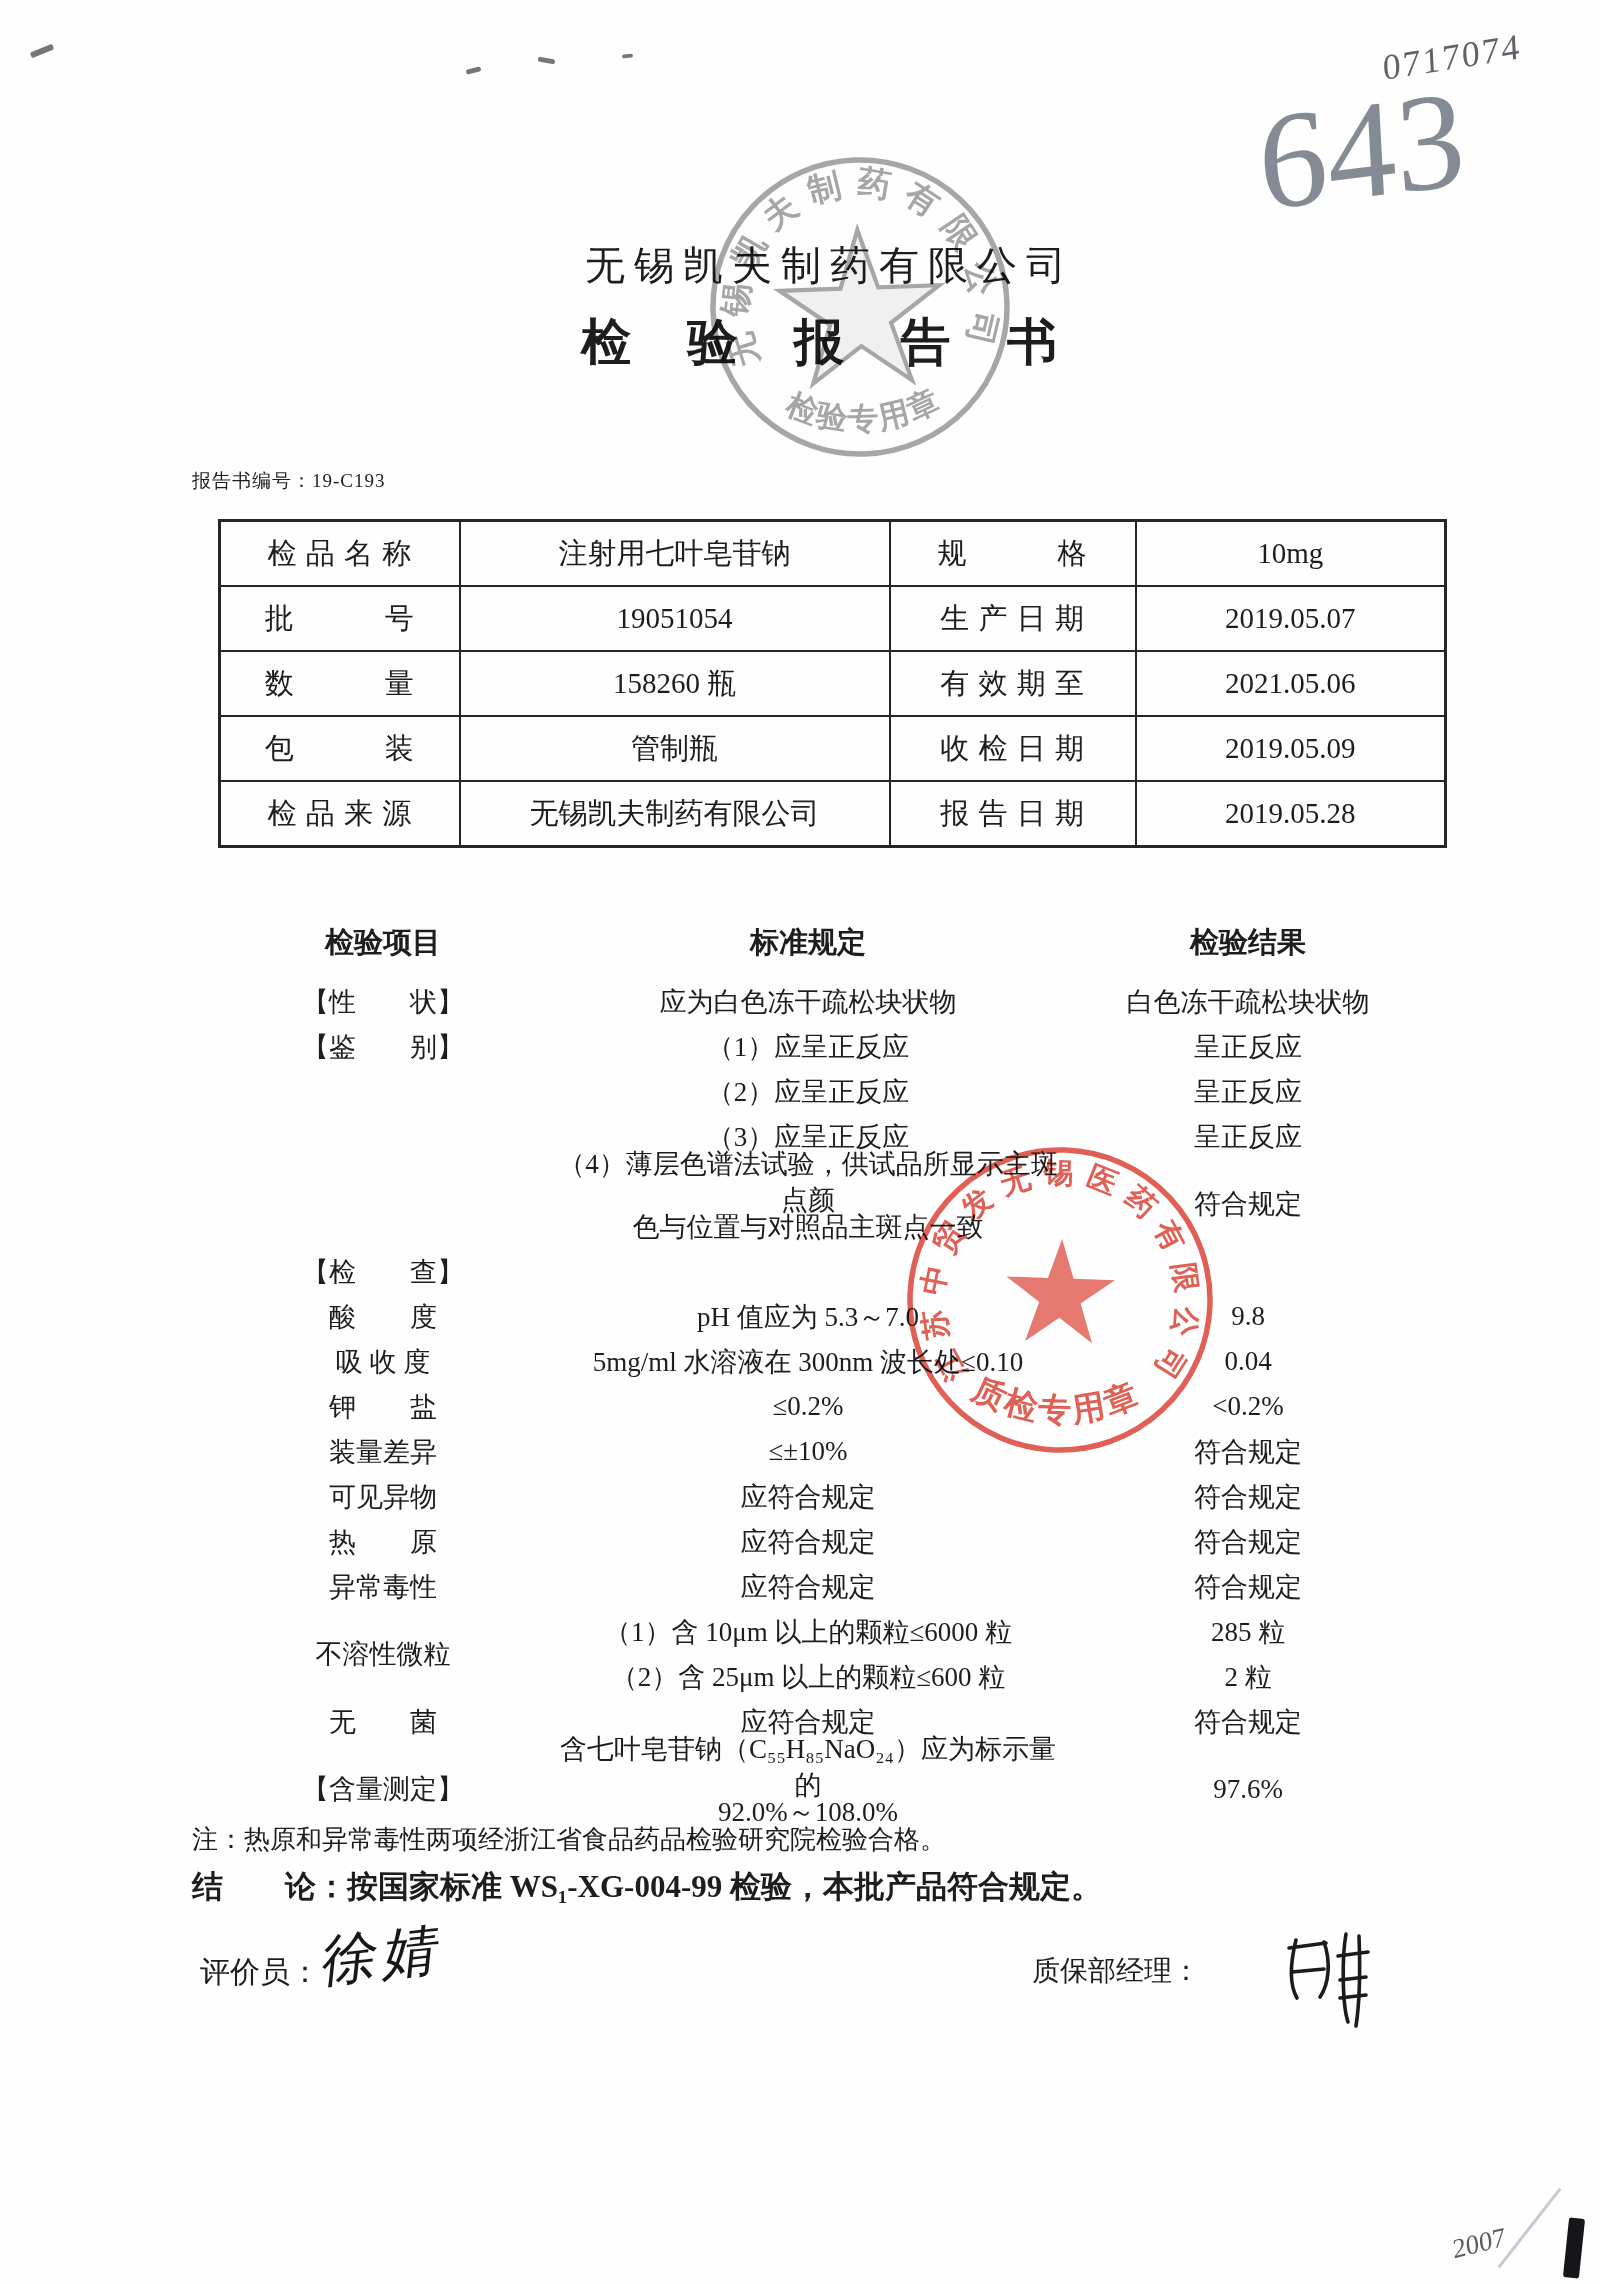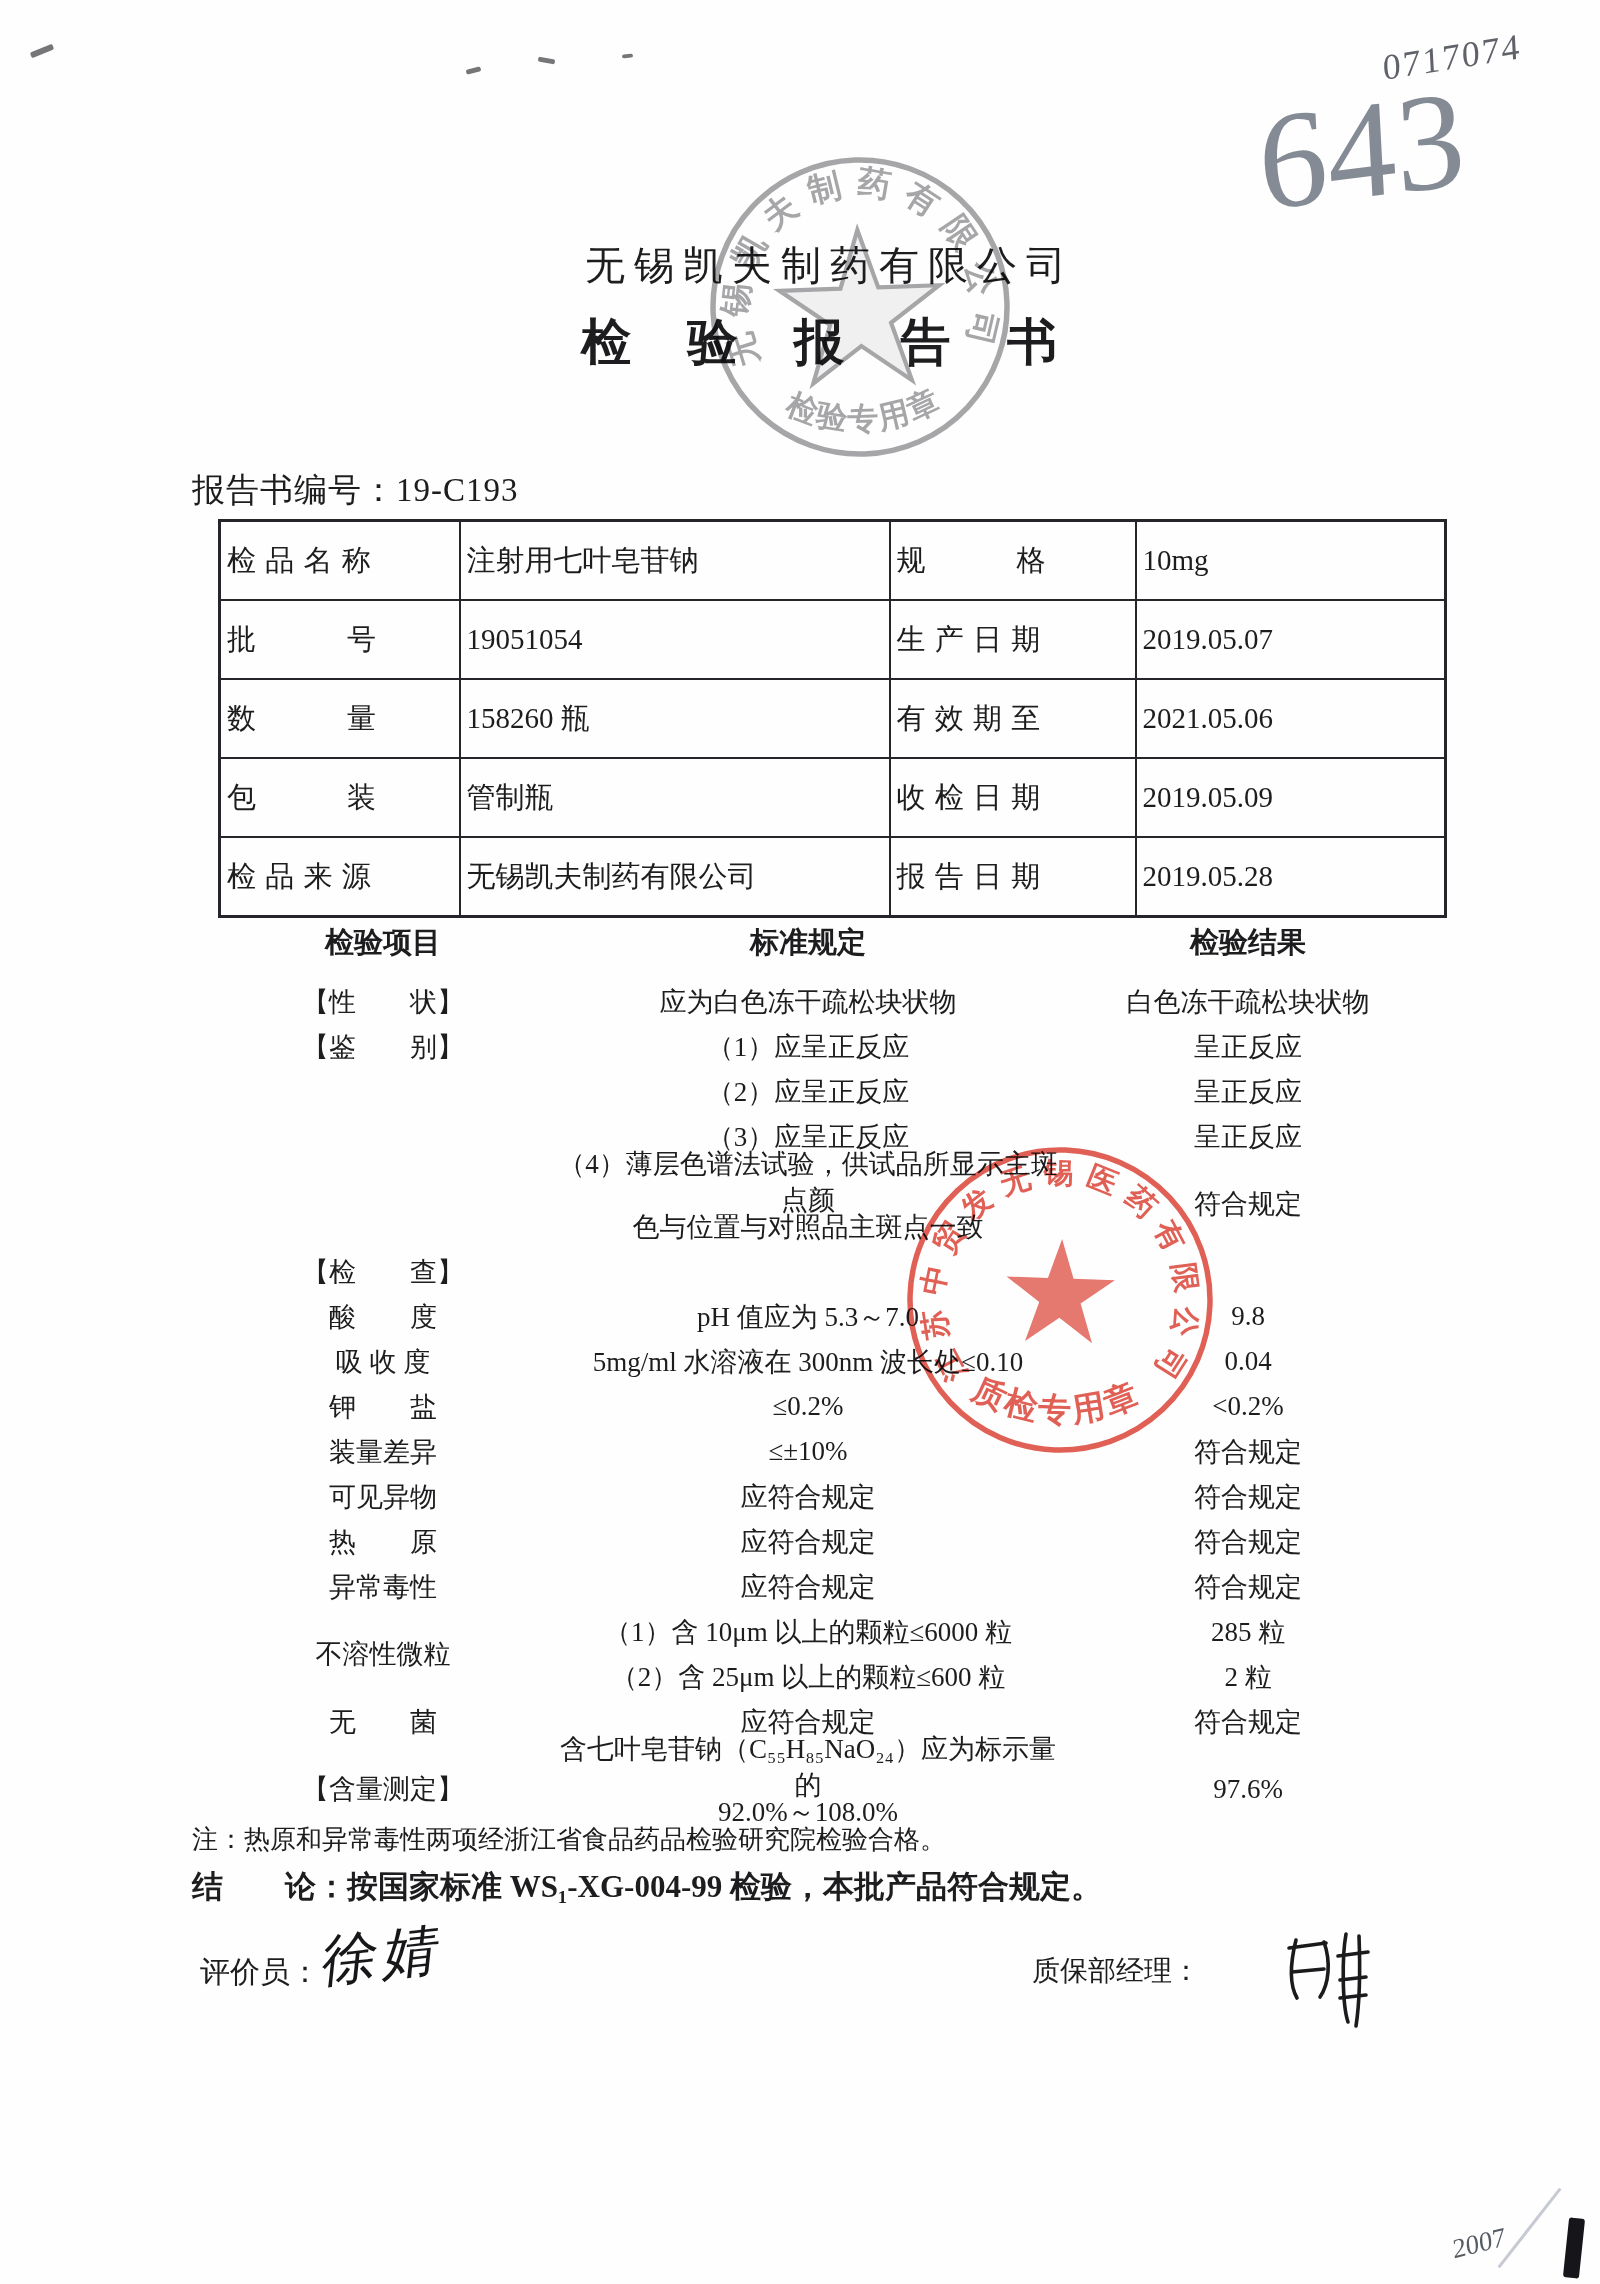--- a/index.html
+++ b/index.html
@@ -22,27 +22,27 @@
   }
   .corner-line { position:absolute; left:1528px; top:2178px; width:3px; height:100px;
     background:#b9bcc8; transform:rotate(38deg); opacity:.8; }
   .corner-blob { position:absolute; left:1566px; top:2218px; width:16px; height:60px;
     background:#15151a; transform:rotate(6deg); border-radius:3px; }
   .speck { position:absolute; background:#3c3c40; opacity:.7; border-radius:2px; }
   
   .doc-header { position:absolute; left:60px; right:0; top:238px; text-align:center; }
   .company-name { font-size:40px; letter-spacing:9px; }
   .doc-title { margin-top:16px; font-size:50px; font-weight:600; letter-spacing:22px; }
-  .report-no { position:absolute; left:192px; top:468px; font-size:33px; letter-spacing:1px; }
+  .report-no { position:absolute; left:192px; top:468px; font-size:19px; letter-spacing:1px; }
   
   .info-table {
     position:absolute; left:218px; top:519px; border-collapse:collapse;
     font-size:29px;
   }
-  .info-table td { border:2px solid #26262a; height:63px; padding:7px 6px; }
+  .info-table td { border:2px solid #26262a; height:63px; text-align:center; padding:0 6px; }
   .info-table { border:3px solid #26262a; }
   .info-table td.lbl { letter-spacing:1px; }
   
   .results { position:absolute; left:218px; top:920px; width:1210px; font-size:27px; }
   .res-row { display:flex; align-items:center; min-height:45px; }
   .res-head { font-size:29px; font-weight:600; margin-bottom:14px; }
   .res-item   { width:330px; text-align:center; }
   .res-std    { flex:1;      text-align:center; }
   .res-result { width:360px; text-align:center; }
   .res-row.double { min-height:90px; }

